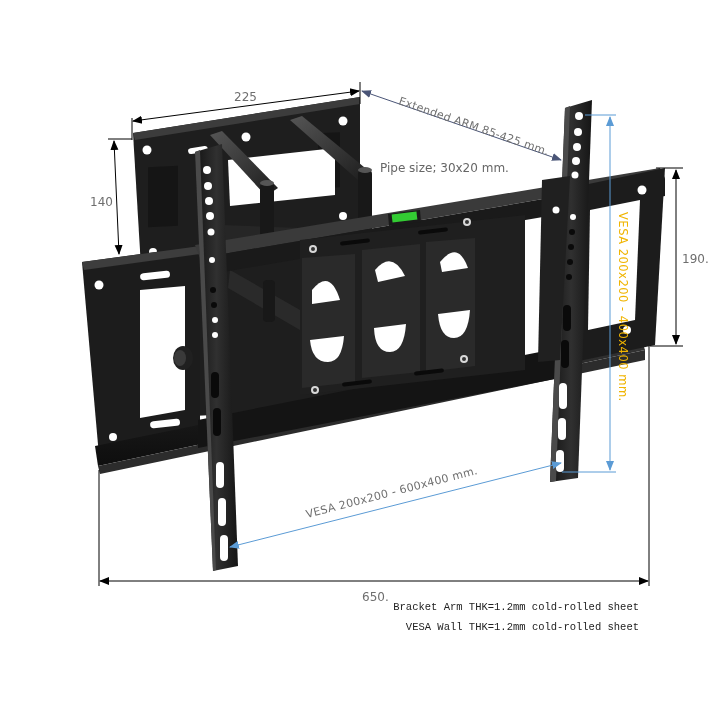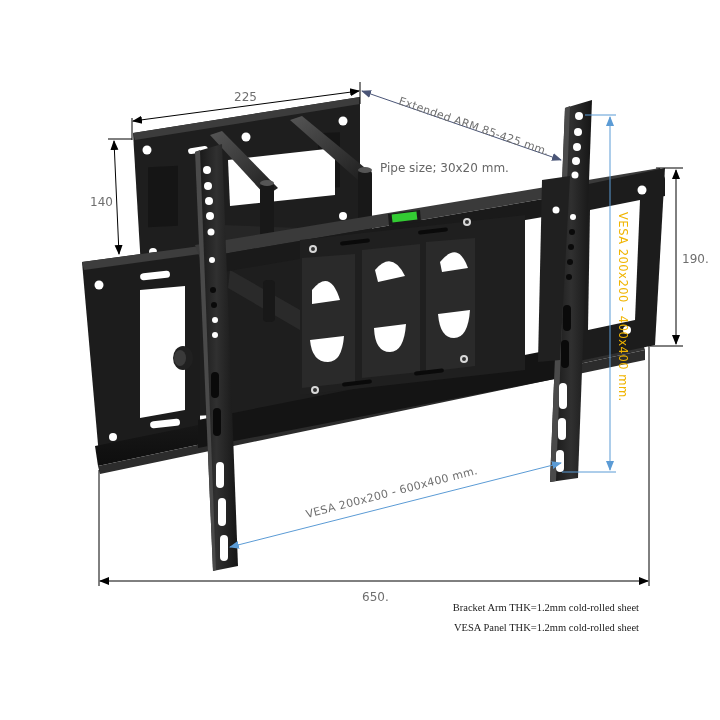--- a/index.html
+++ b/index.html
@@ -3,21 +3,21 @@
 <meta charset="utf-8">
 <style>
   html, body { margin: 0; padding: 0; background: #ffffff; }
   body { width: 720px; height: 720px; position: relative; overflow: hidden; font-family: "DejaVu Sans", sans-serif; }
   #stage { position: absolute; left: 0; top: 0; width: 720px; height: 720px; }
   .dim-label { font-family: "DejaVu Sans", sans-serif; font-size: 12px; fill: #6e6e6e; }
   .anno-label { font-family: "DejaVu Sans", sans-serif; font-size: 11px; fill: #707070; letter-spacing: 0.3px; }
   .pipe-label { font-family: "DejaVu Sans", sans-serif; font-size: 12px; fill: #666666; }
   .vesa-v-label { font-family: "DejaVu Sans", sans-serif; font-size: 11.5px; fill: #f0b400; letter-spacing: 0.5px; }
   .spec-list { position: absolute; right: 81px; top: 598px; text-align: right; }
-  .spec-line { font-family: Liberation Serif, serif; font-size: 10.5px; color: #222222; line-height: 19.5px; white-space: nowrap; margin-left: 19px; }
+  .spec-line { font-family: Liberation Mono, monospace; font-size: 10.5px; color: #222222; line-height: 19.5px; white-space: nowrap; margin-left: 19px; }
 </style>
 </head>
 <body>
 
 <svg id="stage" viewBox="0 0 720 720" xmlns="http://www.w3.org/2000/svg">
   <defs>
     <marker id="arrBlack" markerWidth="10" markerHeight="10" refX="9" refY="5" orient="auto" markerUnits="userSpaceOnUse">
       <path d="M0,1 L10,5 L0,9 Z" fill="#000"></path>
     </marker>
     <marker id="arrBlackStart" markerWidth="10" markerHeight="10" refX="1" refY="5" orient="auto" markerUnits="userSpaceOnUse">
@@ -227,14 +227,14 @@
   <g>
     <line x1="585" y1="115" x2="616" y2="115" stroke="#5b9bd5" stroke-width="1"></line>
     <line x1="562" y1="472" x2="616" y2="472" stroke="#5b9bd5" stroke-width="1"></line>
     <line x1="610" y1="117" x2="610" y2="470" stroke="#5b9bd5" stroke-width="1" marker-start="url(#arrBlueStart)" marker-end="url(#arrBlue)"></line>
     <text class="vesa-v-label" transform="translate(619 212) rotate(90)">VESA 200x200 - 400x400 mm.</text>
   </g>
 </svg>
 
 <div class="spec-list">
   <div class="spec-line">Bracket Arm THK=1.2mm cold-rolled sheet</div>
-  <div class="spec-line">VESA  Panel THK=1.2mm cold-rolled sheet</div>
+  <div class="spec-line">VESA  Wall THK=1.2mm cold-rolled sheet</div>
 </div>
 
 </body></html>

